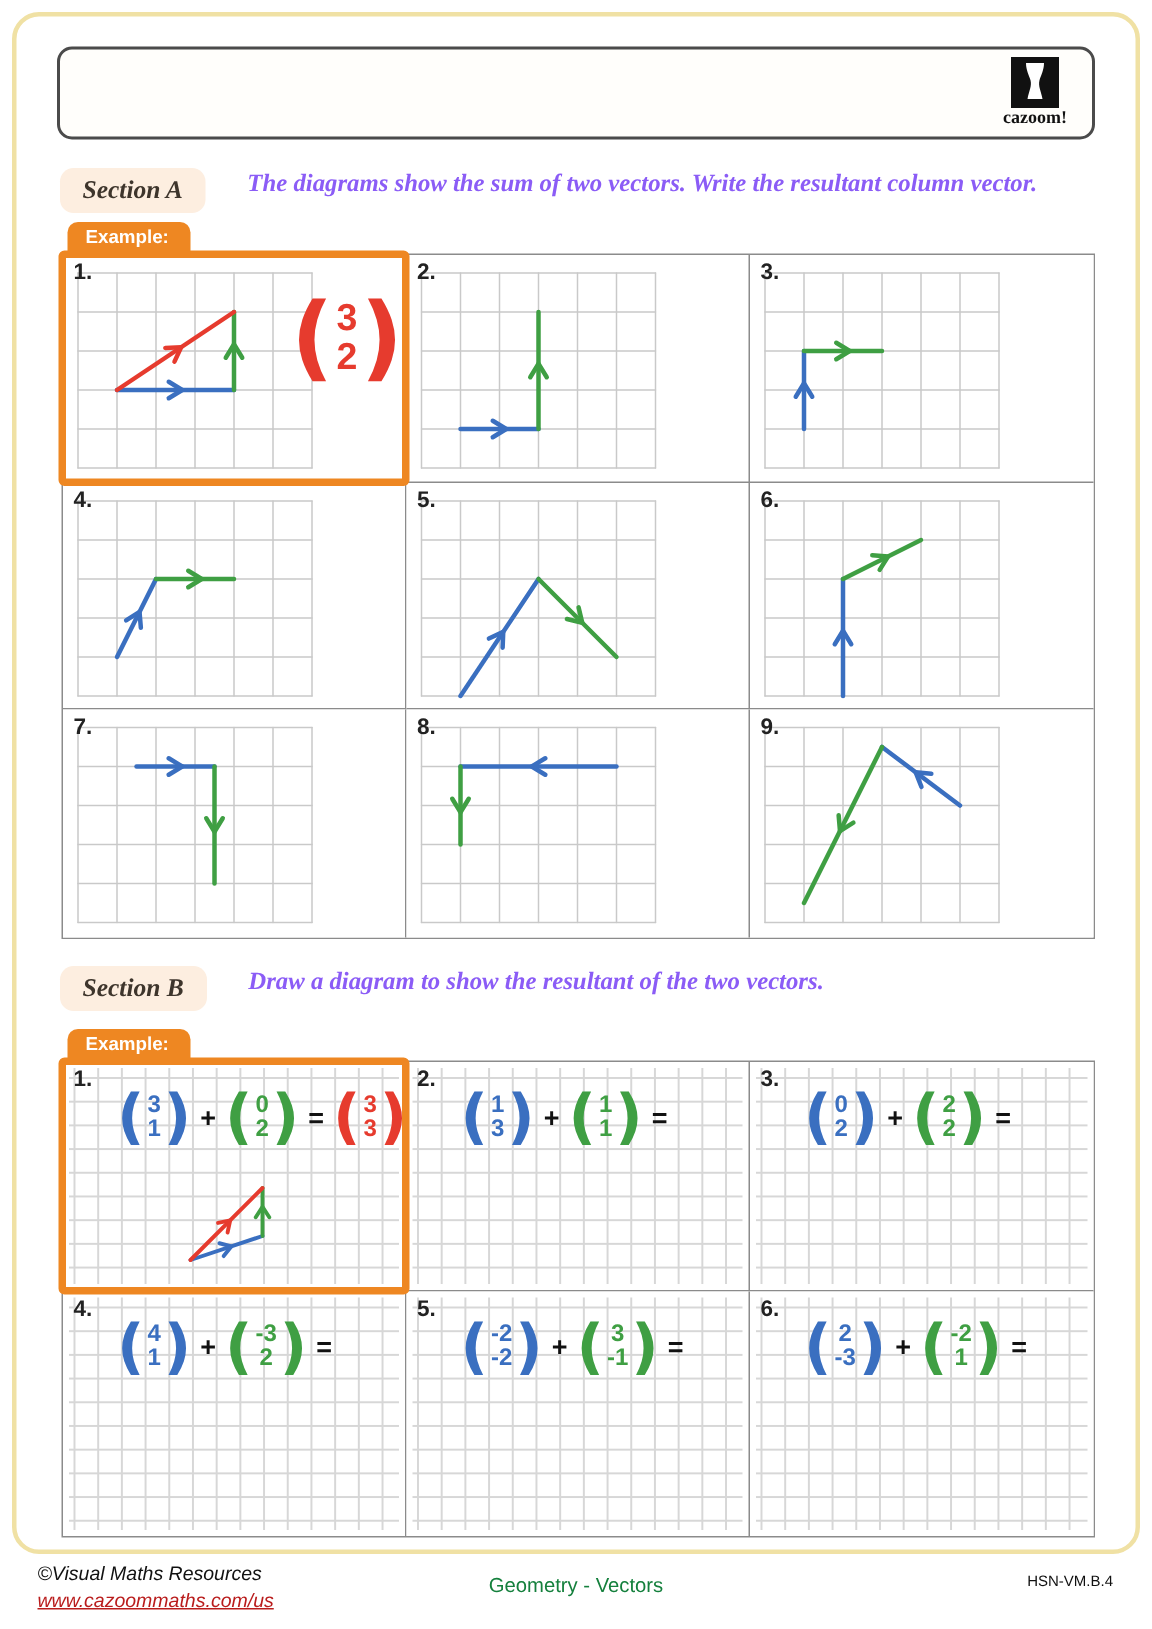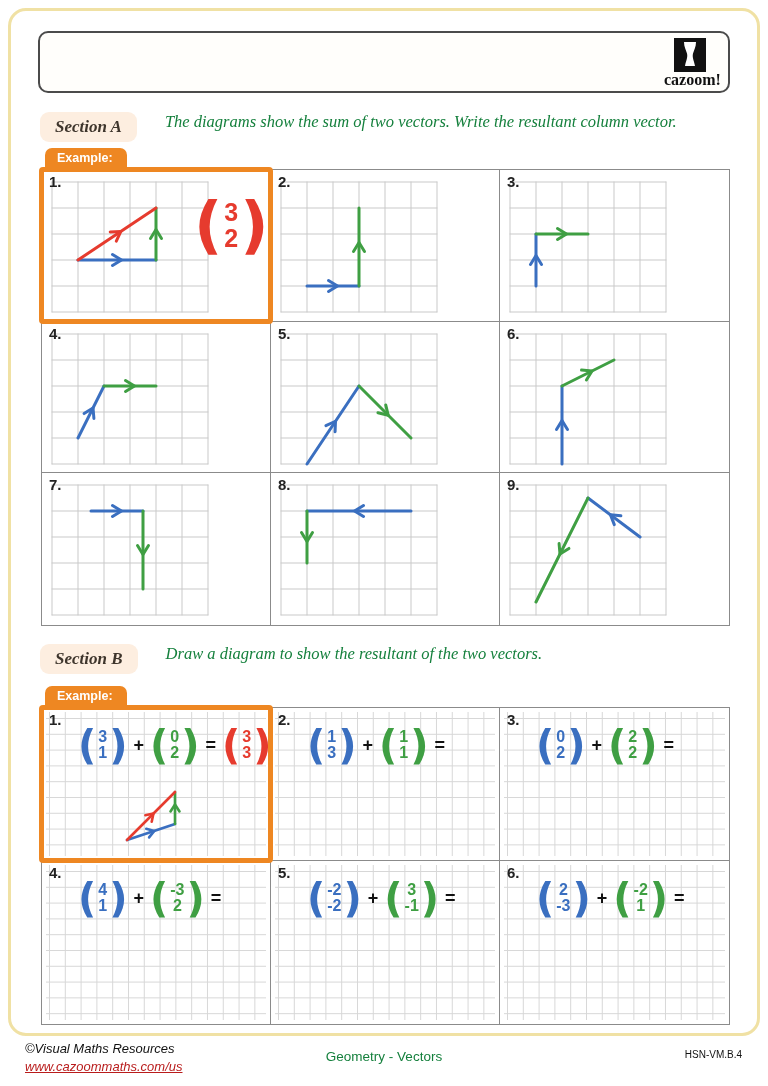--- a/index.html
+++ b/index.html
@@ -7,28 +7,28 @@
        font-family:"Liberation Sans",sans-serif;color:#1c1c1c;}
   .frame{position:absolute;left:8px;top:8px;width:746px;height:1022px;
          border:3px solid #f0e1a4;border-radius:18px;pointer-events:none;}
   
   .titlebox{position:absolute;left:38px;top:31px;width:688px;height:58px;
             border:2px solid #4b4b4b;border-radius:10px;background:#fffefb;}
   .titlebox h1{margin:0;padding-left:25px;line-height:56px;font-size:28px;
                font-weight:bold;letter-spacing:-0.5px;color:#222;}
   .logo{position:absolute;right:12px;top:3px;width:52px;text-align:center;}
   .logo-mark{width:32px;height:34px;background:#111;margin:2px auto 0;}
-  .logo-text{font-family:"Liberation Serif",serif;font-weight:bold;font-size:16px;
-             color:#111;margin-top:-1px;text-align:right;}
+  .logo-text{font-family:"Liberation Serif",serif;font-weight:bold;font-size:12px;
+             color:#111;margin-top:-1px;}
   
   .sec-head{position:absolute;left:40px;display:flex;align-items:flex-start;gap:28px;width:690px;}
   .sec-label{background:#fdeee0;border-radius:9px;padding:5px 15px;
              font-family:"Liberation Serif",serif;font-style:italic;font-weight:bold;
              font-size:17px;color:#3e352c;}
-  .sec-instr{font-family:"Liberation Serif",serif;font-style:italic;font-size:16.5px;color:#15803d;}
+  .sec-instr{font-family:"Liberation Serif",serif;font-style:italic;font-size:16.5px;color:#8b5cf6;font-weight:bold;}
   
   .ex-tab{position:absolute;left:45px;height:21px;background:#ee8722;color:#fff;
           font-size:12.5px;font-weight:bold;padding:0 14px 0 12px;line-height:21px;
           border-radius:7px 7px 0 0;z-index:4;}
   
   .grid{position:absolute;left:41px;width:687px;display:grid;
         grid-template-columns:repeat(3,1fr);border:1.5px solid #8b8b8b;background:#fff;}
   .cell{position:relative;border-right:1.5px solid #8b8b8b;border-bottom:1.5px solid #8b8b8b;
         background:#fff;overflow:visible;}
   .cell:nth-child(3n){border-right:none;}

